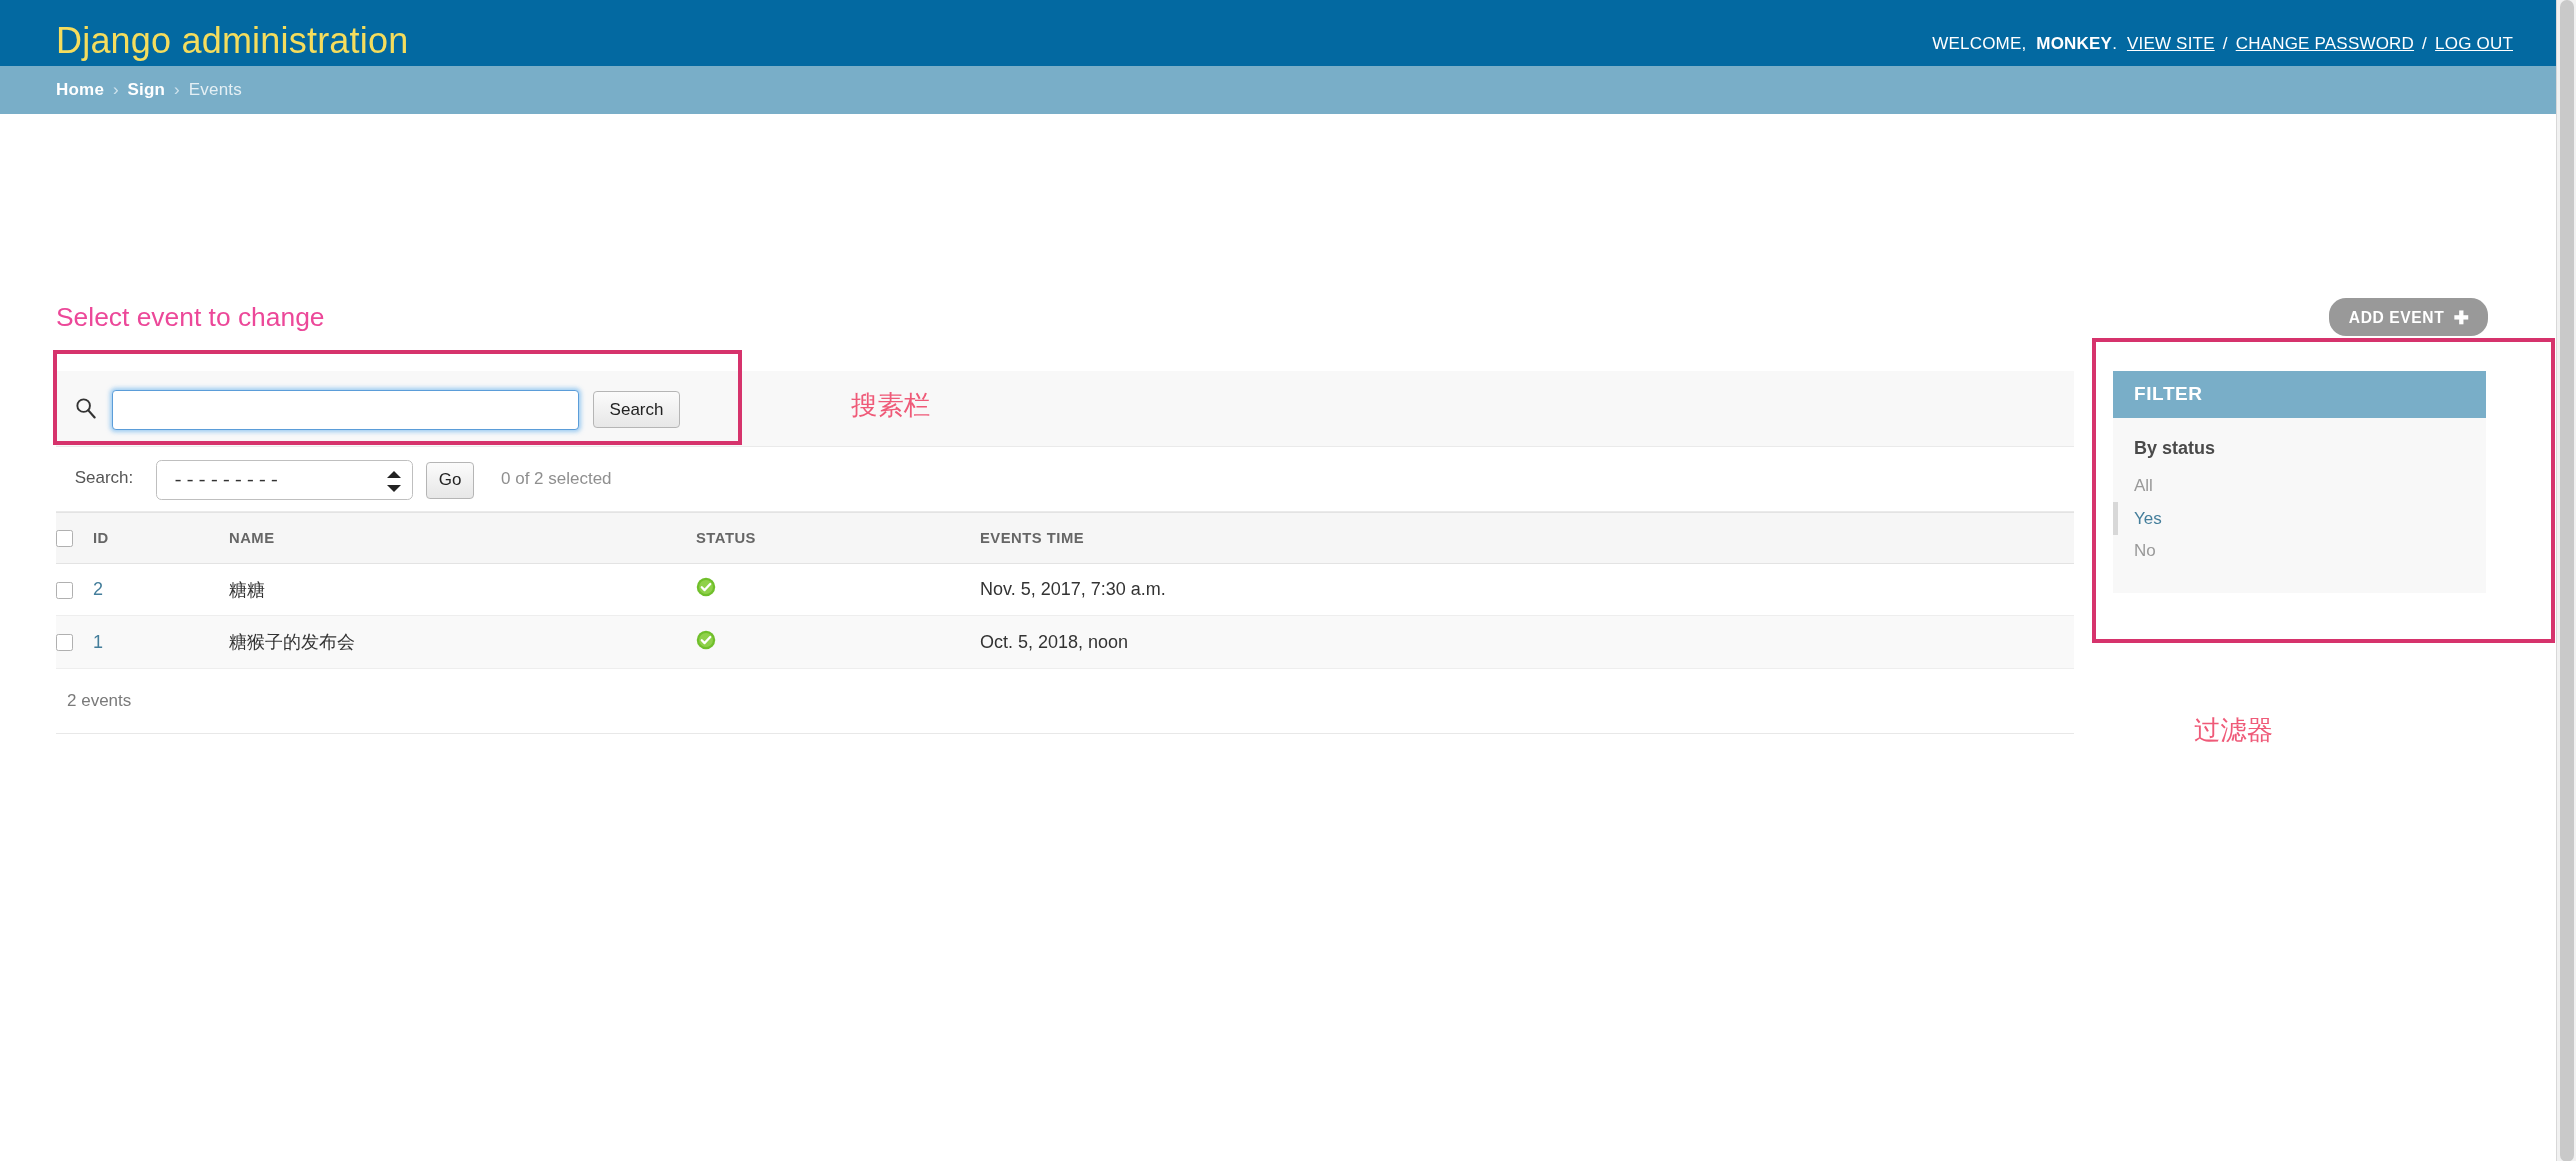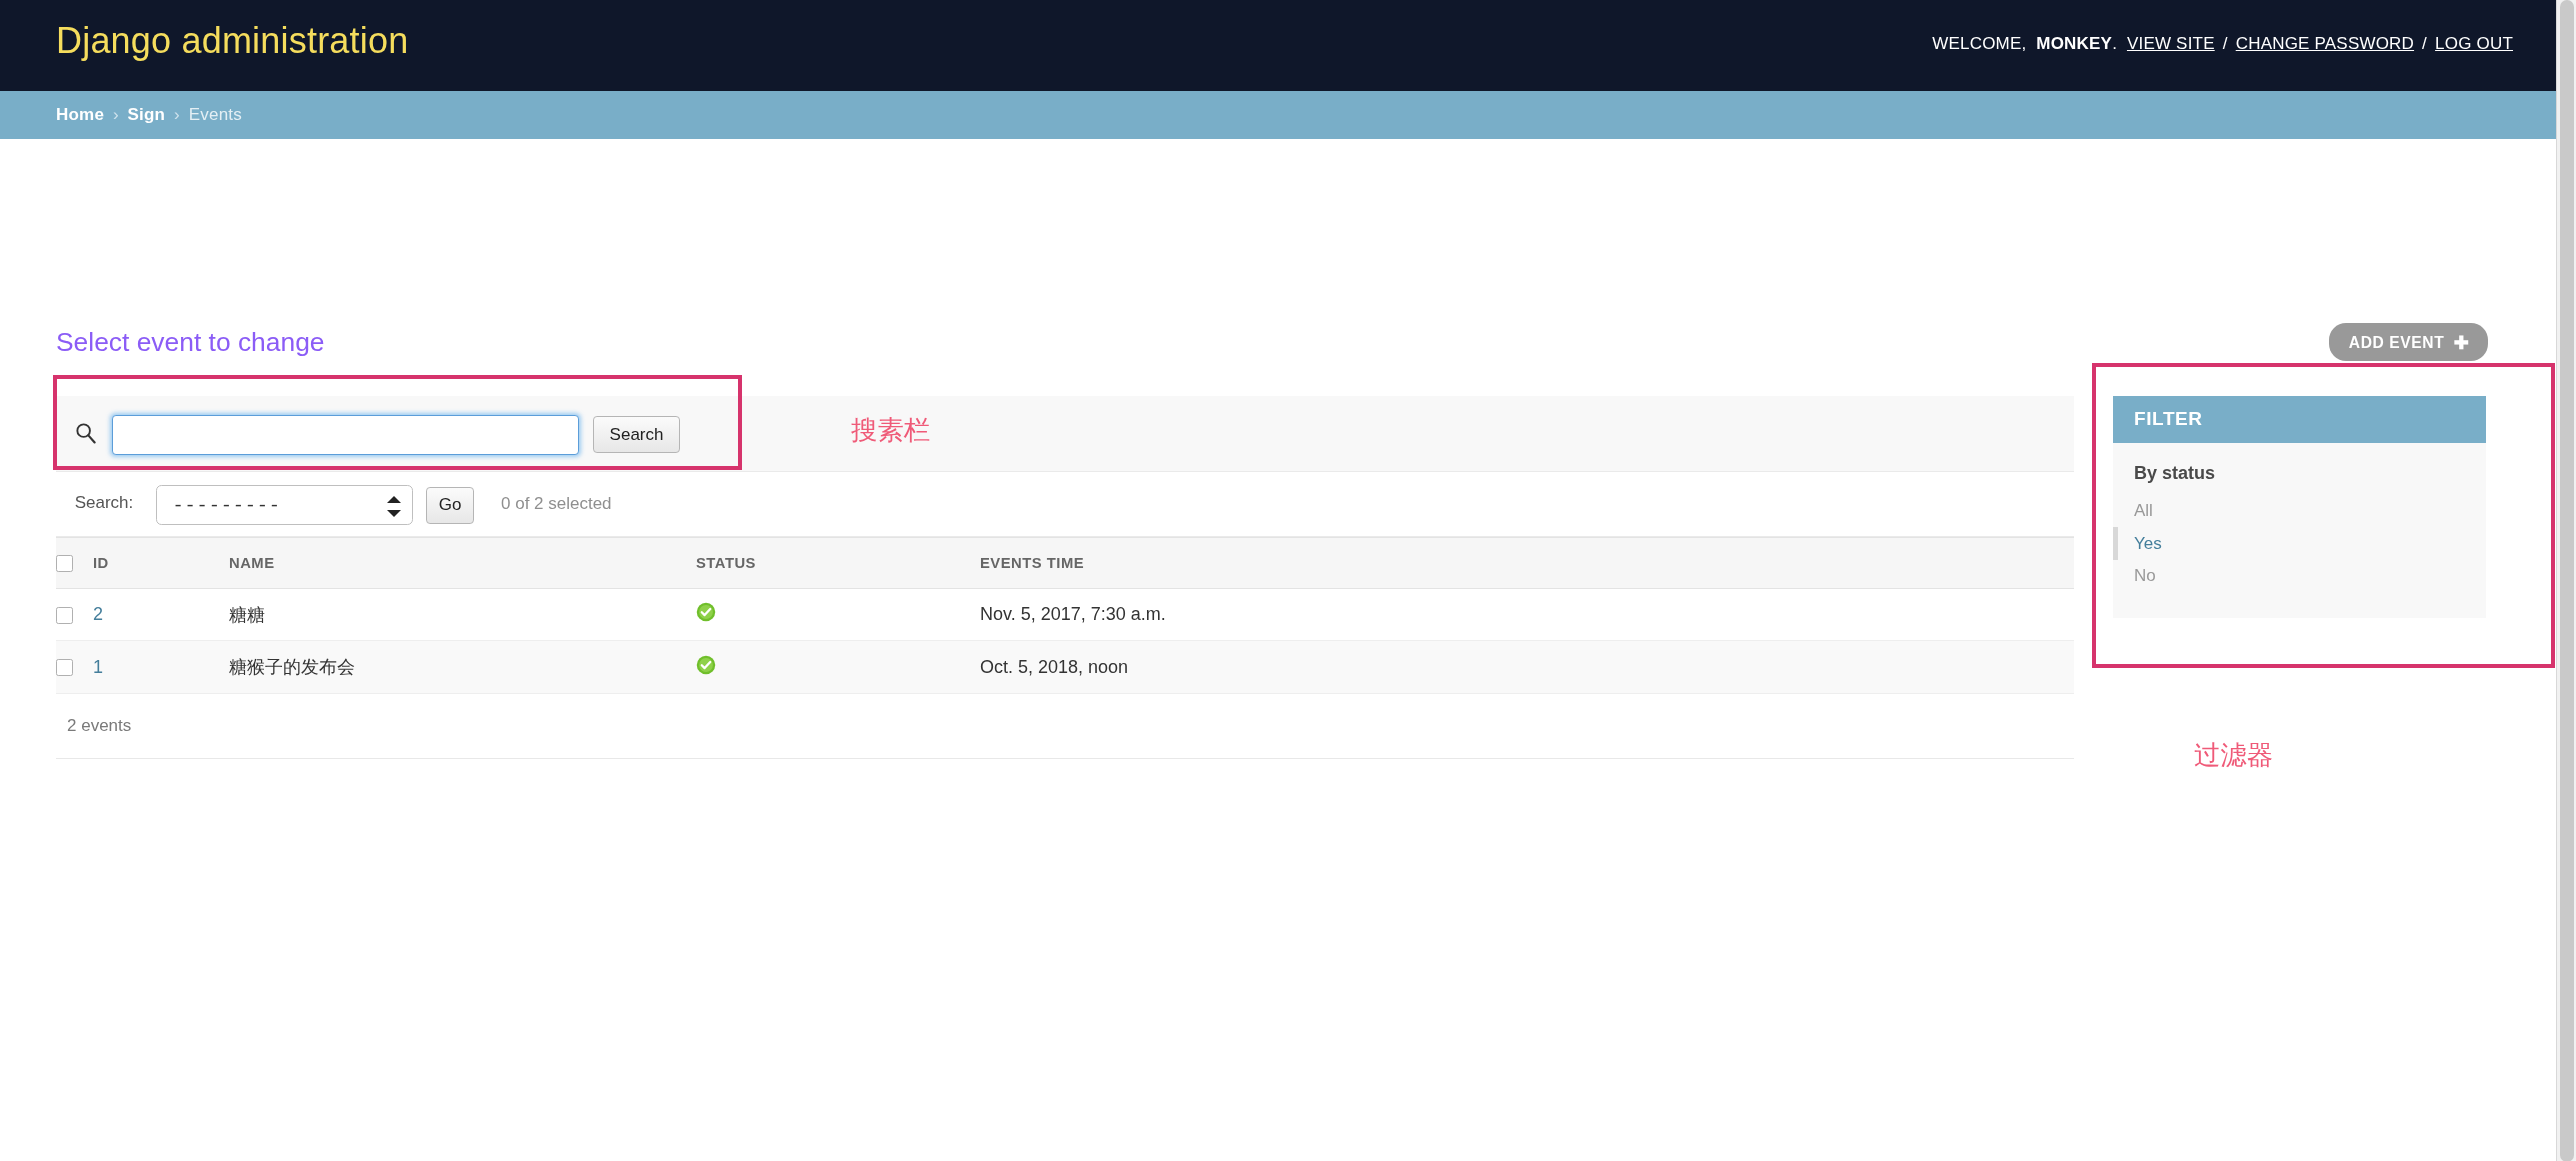--- a/index.html
+++ b/index.html
@@ -38,22 +38,22 @@
     position: absolute;
     top: 0; left: 0;
     width: 2556px;
     height: 1162px;
     overflow: hidden;
   }
 
   
   .header {
     width: 100%;
-    height: 91px;
-    background: #0f172a;
+    height: 66px;
+    background: #0369a1;
     position: relative;
   }
   .brand {
     position: absolute;
     left: 56px;
     top: 20px;
     font-size: 36px;
     font-weight: 300;
     color: #f5dd5d;
     letter-spacing: 0.2px;
@@ -101,21 +101,21 @@
     width: 100%;
     padding: 0;
   }
 
   .page-title {
     position: absolute;
     left: 56px;
     top: 180px;
     font-size: 26.4px;
     font-weight: 400;
-    color: #8b5cf6;
+    color: #ec4899;
     white-space: nowrap;
     margin-top: 8px;
   }
 
   
   .object-tools {
     position: absolute;
     right: 68px;
     top: 184px;
   }

